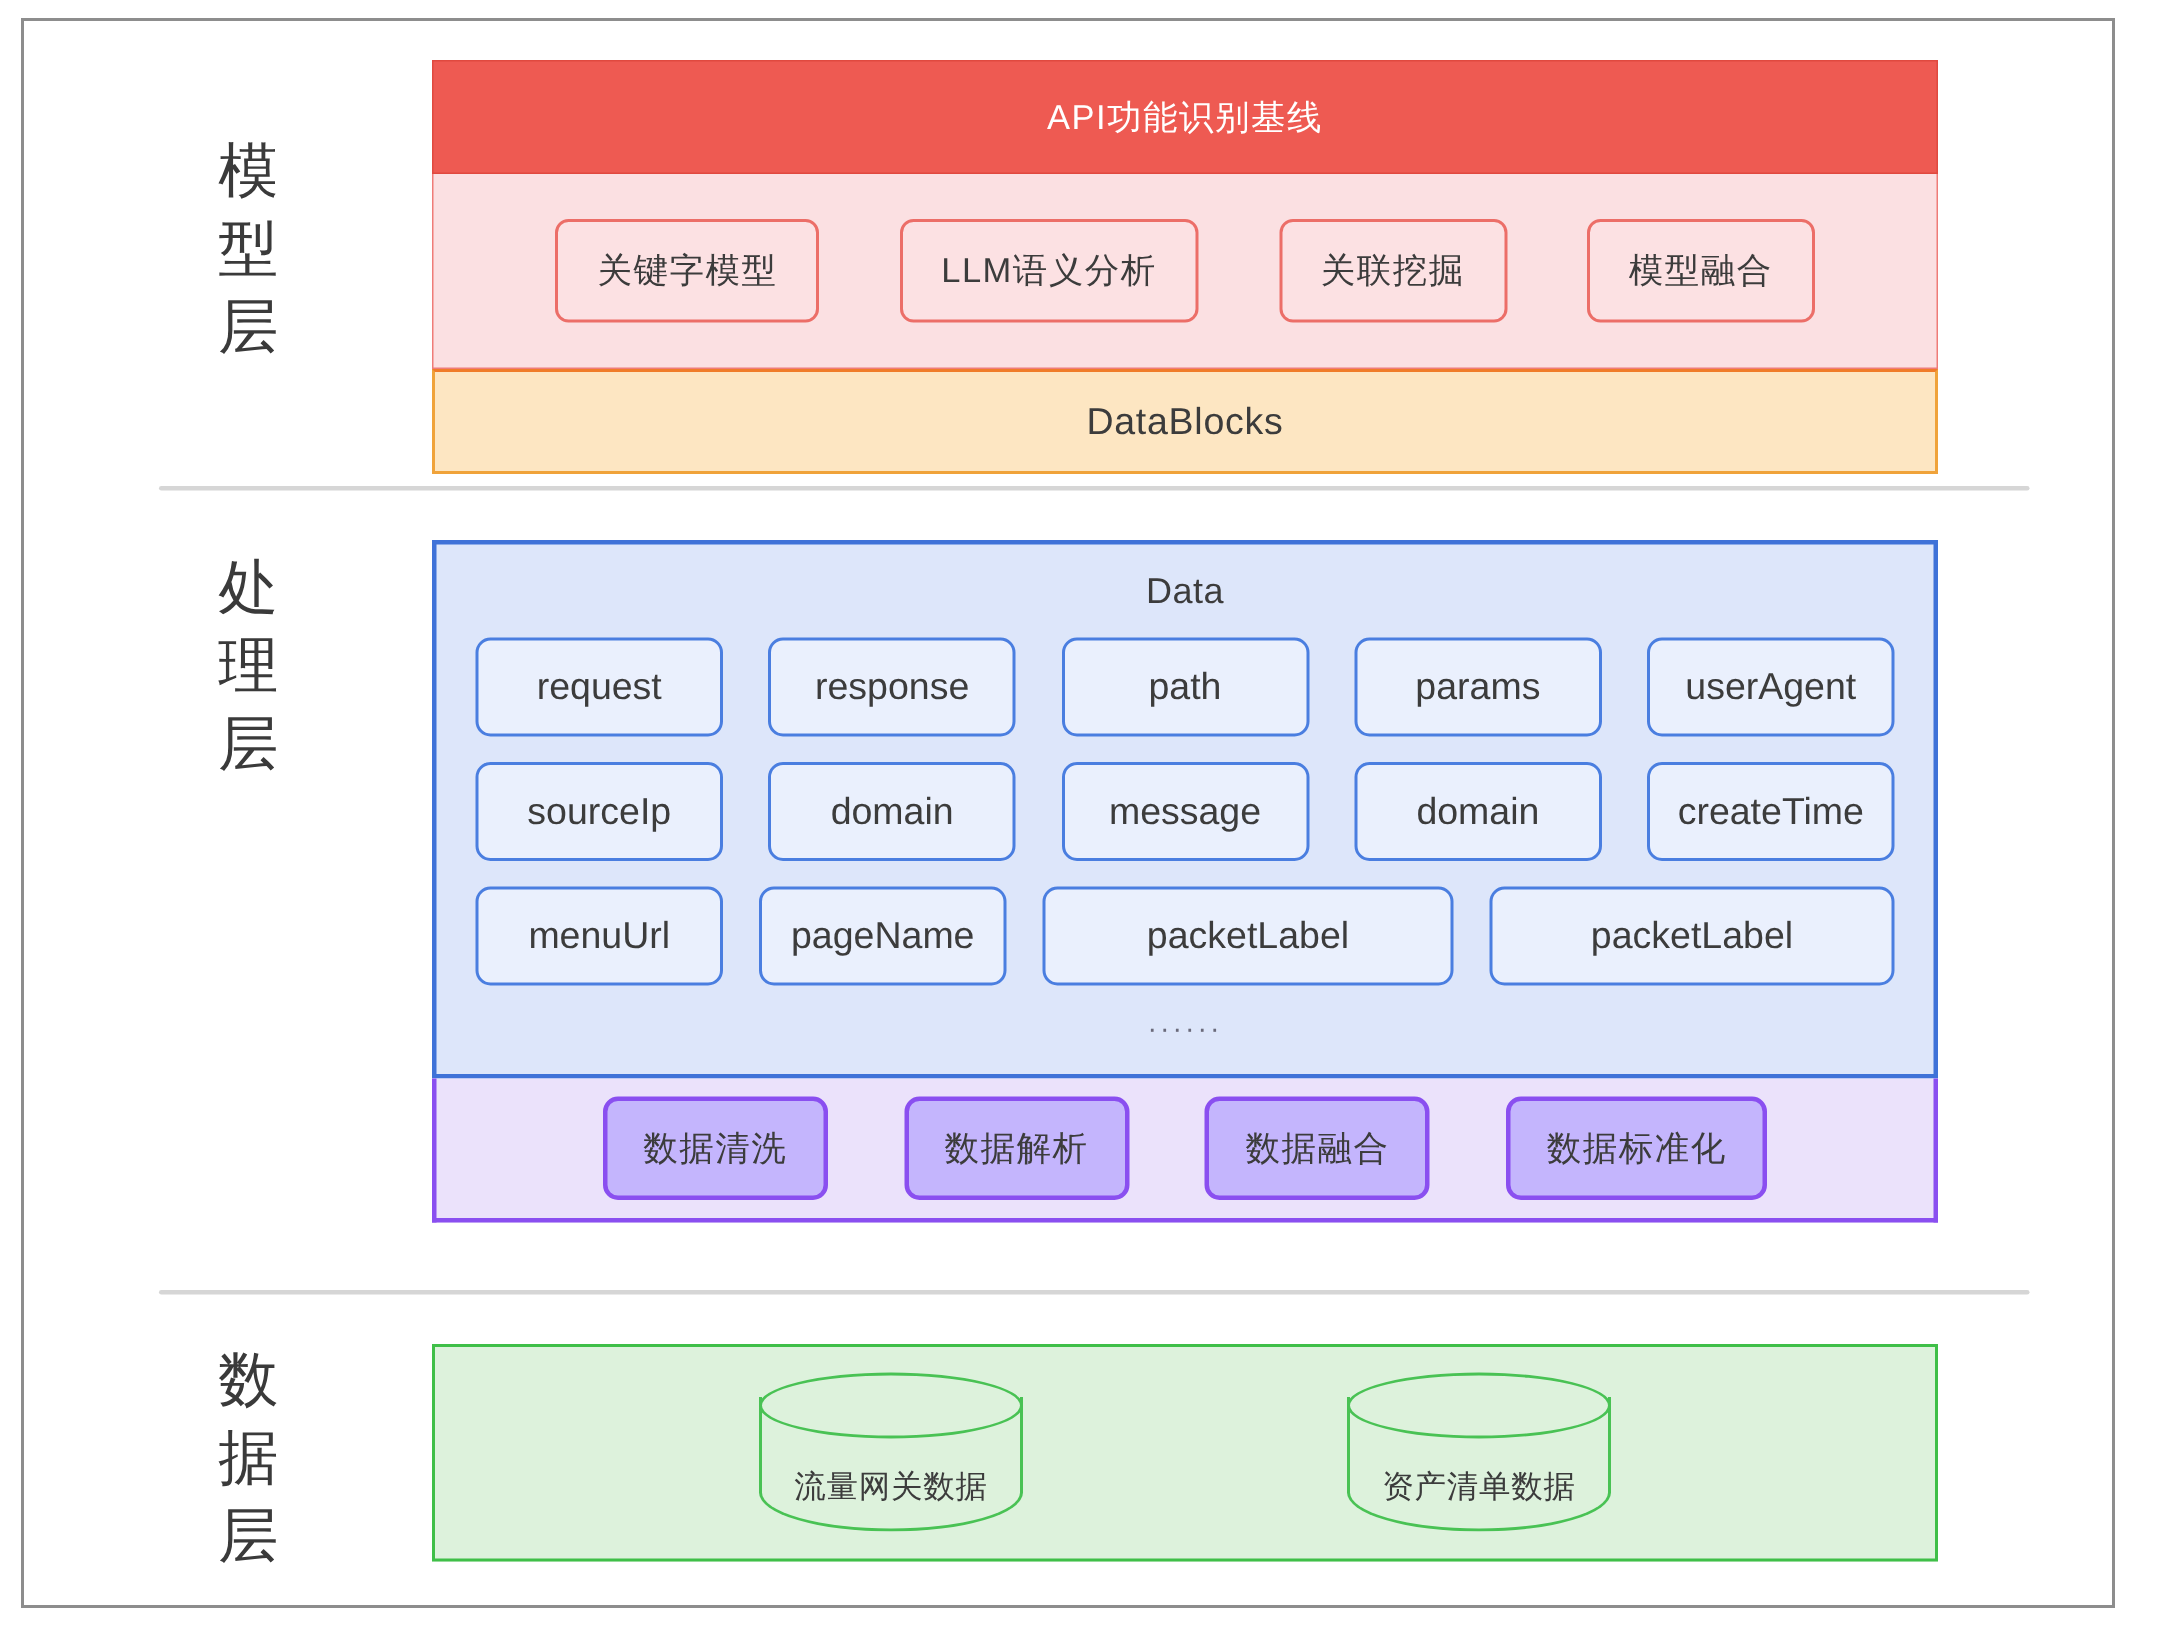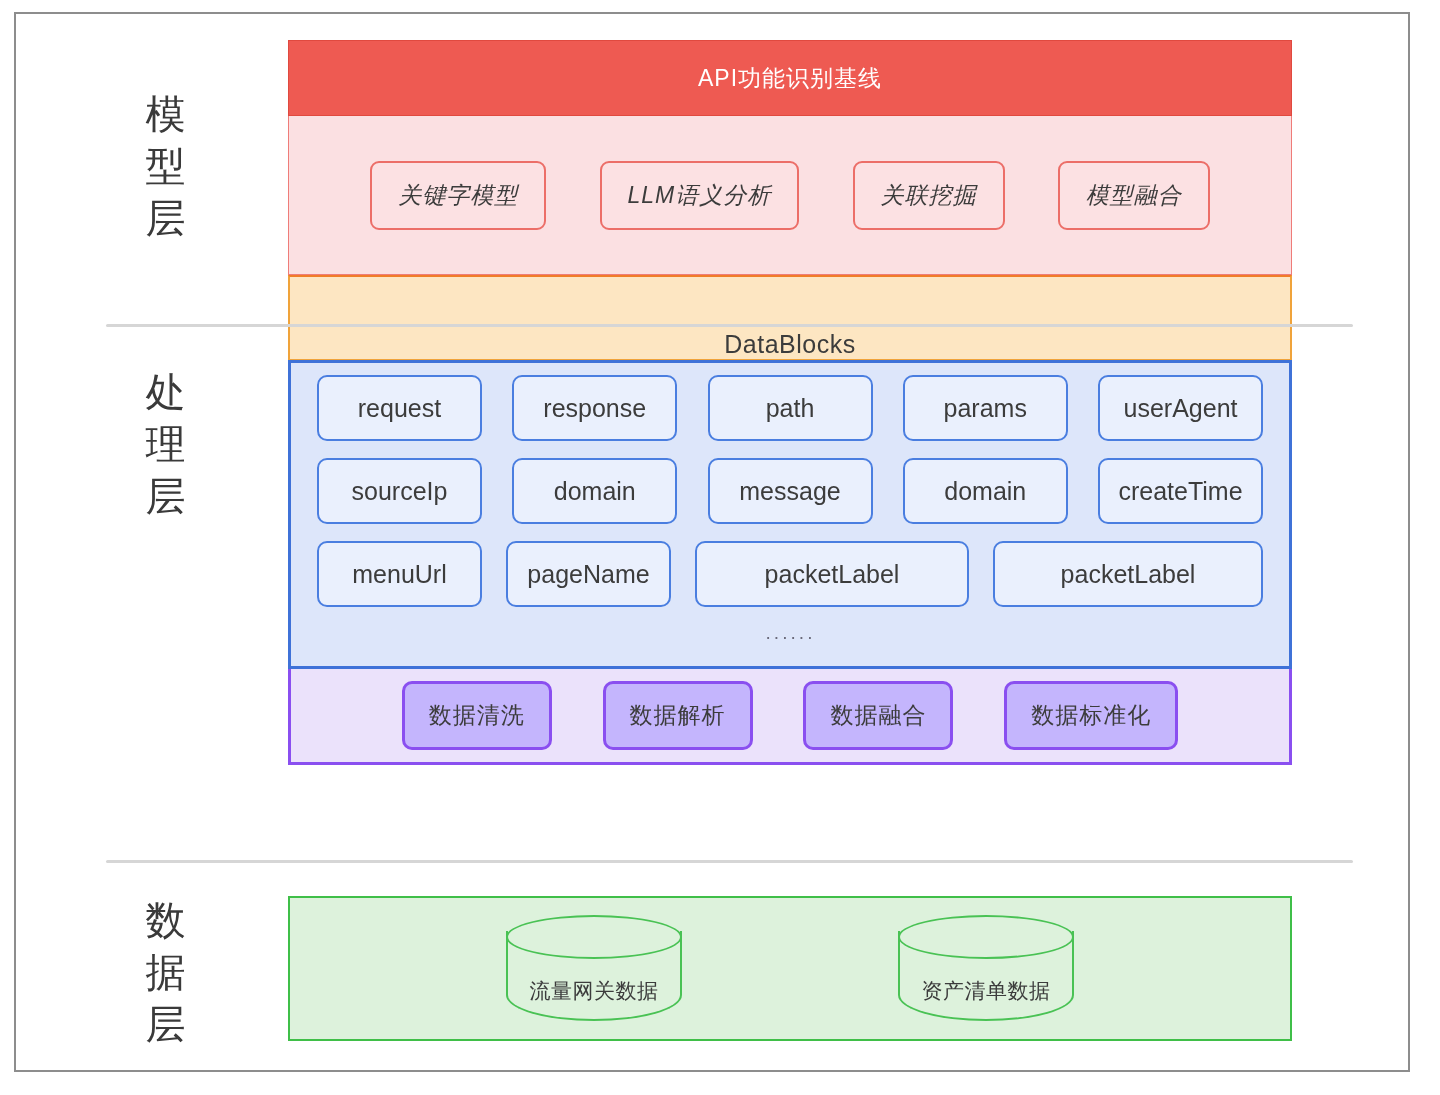--- a/index.html
+++ b/index.html
@@ -72,45 +72,44 @@
   }
   .band-red .band-title {
     color: #ffffff;
     font-size: 23px;
     letter-spacing: 1px;
   }
   .band-pink {
     background: #fbe0e2;
     border: 1px solid #ef7c78;
     border-top: none;
-    height: 159px;
+    height: 130px;
     display: flex;
     align-items: center;
     justify-content: space-evenly;
     box-sizing: border-box;
     padding: 0 28px;
-    font-style: italic;
   }
   .chip-pink {
     background: #fce1e3;
     border: 2px solid #ec6e68;
     border-radius: 9px;
     color: #3c3c3c;
     font-size: 23px;
     letter-spacing: 1px;
     padding: 17px 26px;
     white-space: nowrap;
   }
   .band-orange {
     background: #fde6c2;
     border: 2px solid #f0a33a;
     border-top: 2px solid #f07c29;
-    height: 86px;
-    display: flex;
-    align-items: flex-end;
+    height: 70px;
+    display: flex;
+    align-items: center;
     justify-content: center;
     box-sizing: border-box;
   }
   .band-orange .band-title {
     color: #3c3c3c;
     font-size: 25px;
     letter-spacing: .5px;
   }
 
   
@@ -280,20 +279,21 @@
 
     <div class="layer-label" style="top:352px;">
       <span>处</span>
       <span>理</span>
       <span>层</span>
     </div>
 
     <div class="proc-stack">
 
       <div class="panel-blue">
+        <div class="panel-title">Data</div>
 
         <div class="field-row">
           <div class="chip-blue w1">request</div>
           <div class="chip-blue w1">response</div>
           <div class="chip-blue w1">path</div>
           <div class="chip-blue w1">params</div>
           <div class="chip-blue w1">userAgent</div>
         </div>
 
         <div class="field-row">

